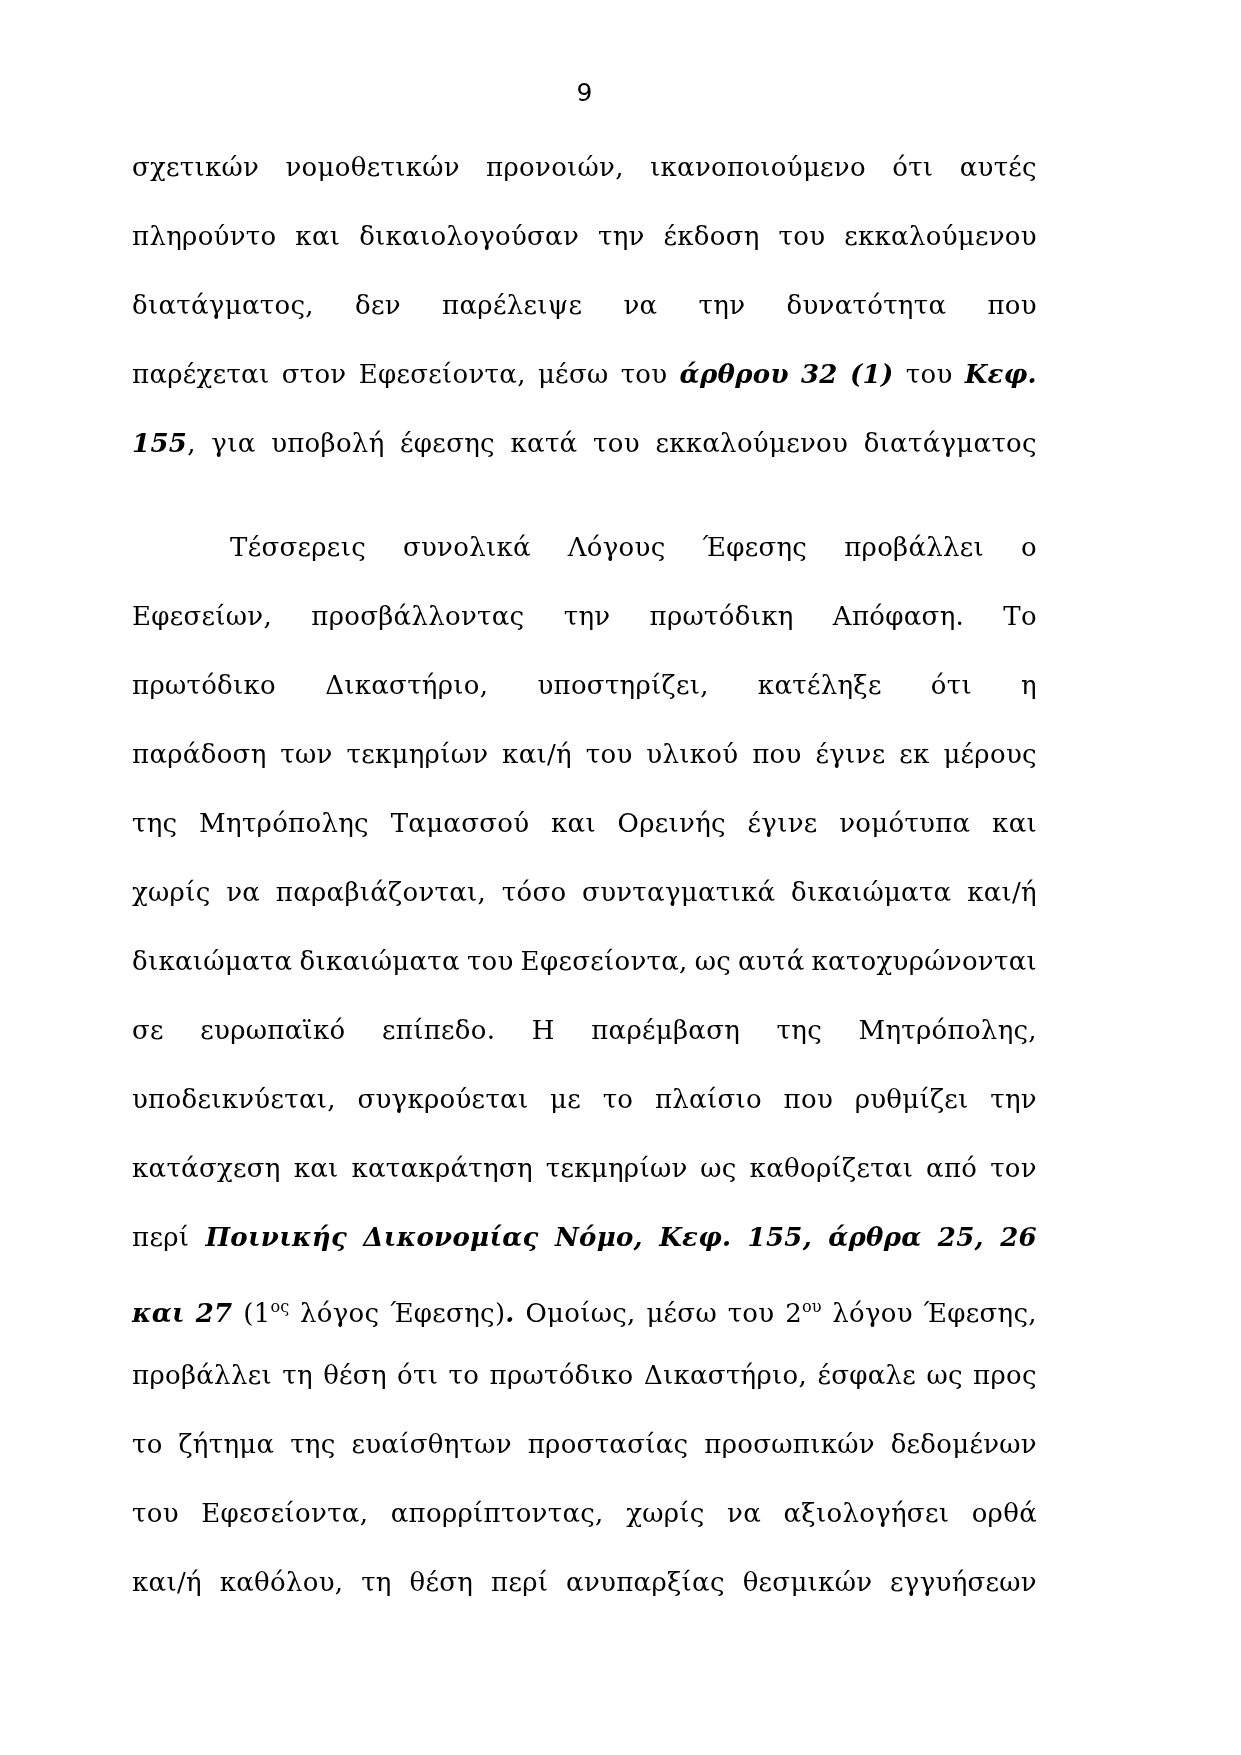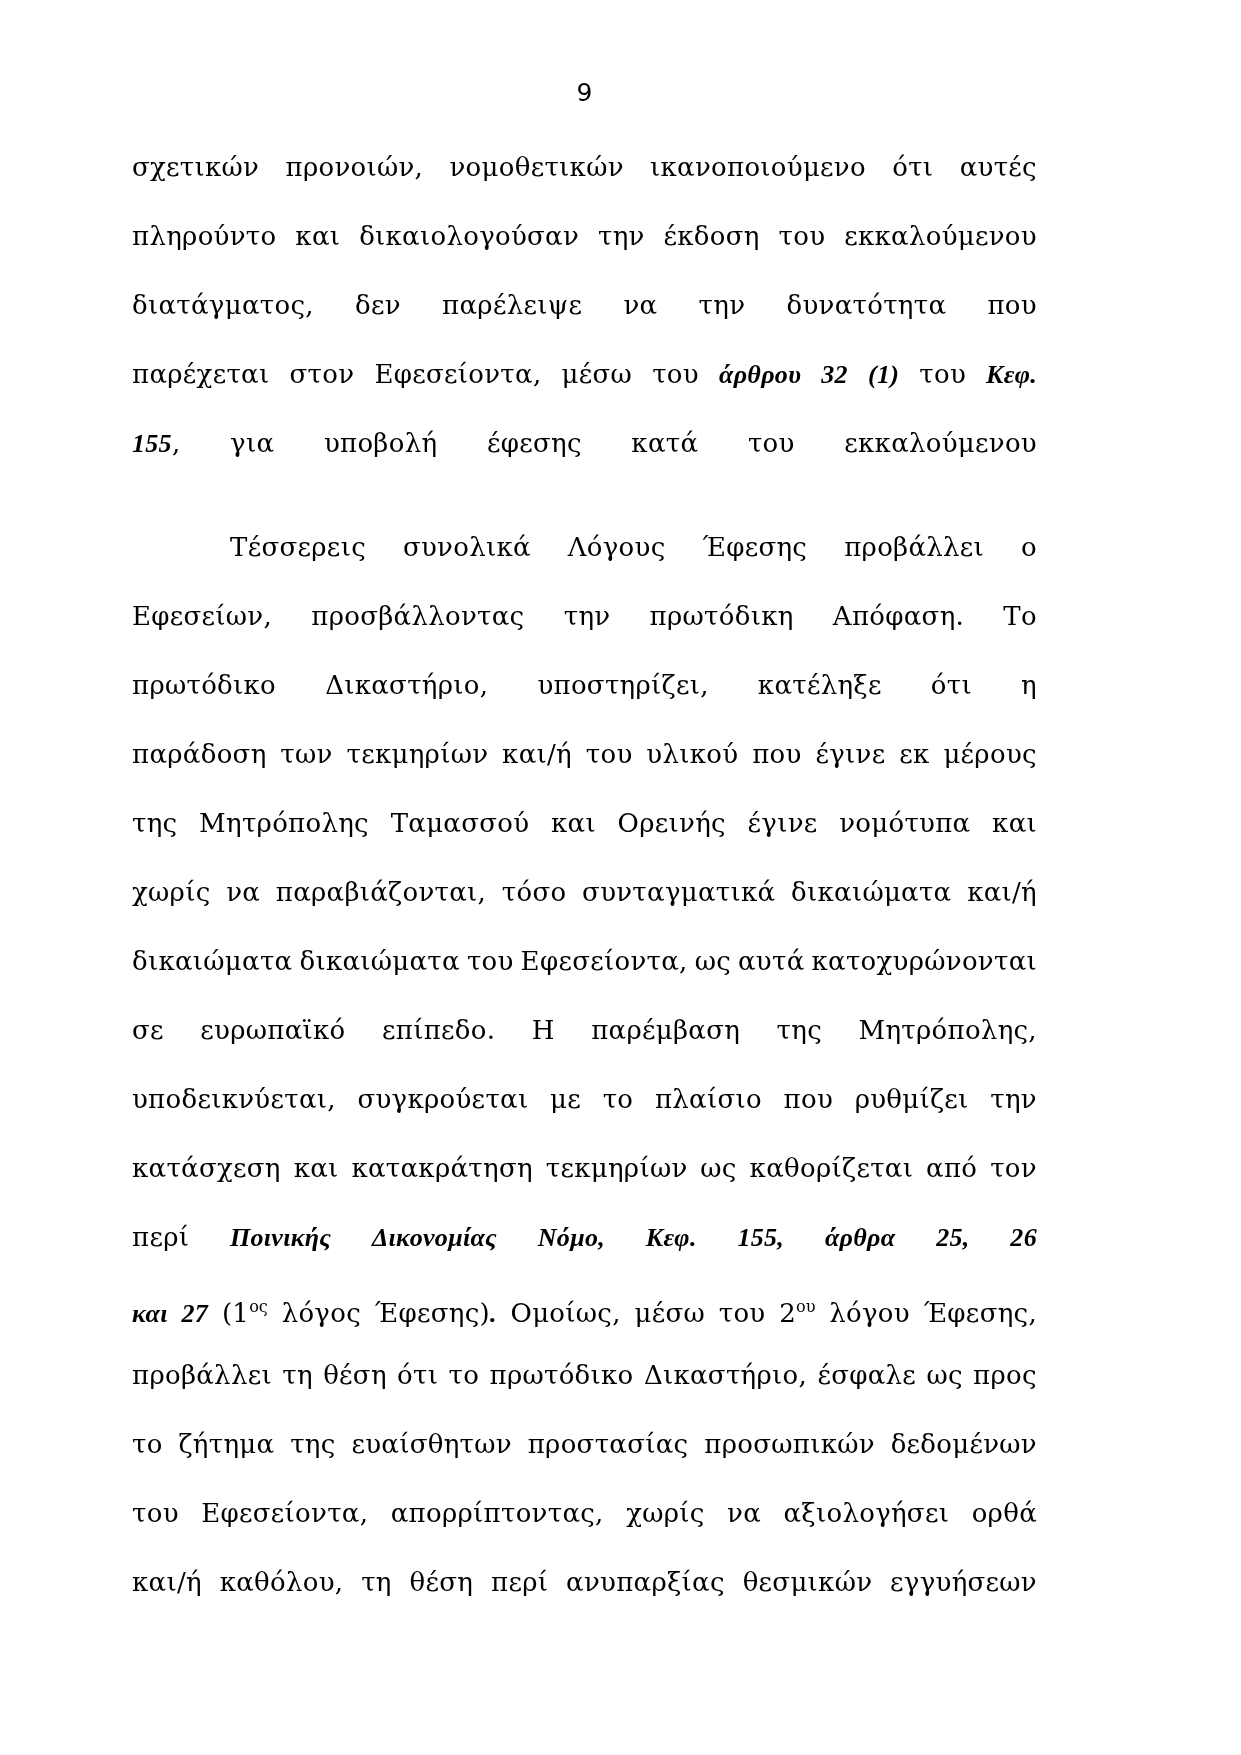--- a/index.html
+++ b/index.html
@@ -29,34 +29,34 @@
     display:flex;
     justify-content:space-between;
     align-items:baseline;
     height:69px;
     line-height:69px;
     overflow:visible;
   }
   .paragraph.indent .line:first-child{padding-left:98px;}
   .w{white-space:nowrap;line-height:69px;}
   .frag{}
-  .frag.bi{font-weight:bold;font-style:italic;font-family:Liberation Serif, serif;}
+  .frag.bi{font-weight:bold;font-style:italic;}
   .frag.sup{font-size:0.62em;vertical-align:super;letter-spacing:0;}
 </style>
 </head>
 <body>
 
 <div class="page">
   <div class="page-number">9</div>
   <div class="doc-body">
       <div class="paragraph">
         <div class="line">
           <span class="w"><span class="frag">σχετικών</span></span>
+          <span class="w"><span class="frag">νομοθετικών</span></span>
           <span class="w"><span class="frag">προνοιών,</span></span>
-          <span class="w"><span class="frag">νομοθετικών</span></span>
           <span class="w"><span class="frag">ικανοποιούμενο</span></span>
           <span class="w"><span class="frag">ότι</span></span>
           <span class="w"><span class="frag">αυτές</span></span>
         </div>
         <div class="line">
           <span class="w"><span class="frag">πληρούντο</span></span>
           <span class="w"><span class="frag">και</span></span>
           <span class="w"><span class="frag">δικαιολογούσαν</span></span>
           <span class="w"><span class="frag">την</span></span>
           <span class="w"><span class="frag">έκδοση</span></span>
@@ -85,20 +85,21 @@
           <span class="w"><span class="frag bi">Κεφ.</span></span>
         </div>
         <div class="line">
           <span class="w"><span class="frag bi">155</span><span class="frag">,</span></span>
           <span class="w"><span class="frag">για</span></span>
           <span class="w"><span class="frag">υποβολή</span></span>
           <span class="w"><span class="frag">έφεσης</span></span>
           <span class="w"><span class="frag">κατά</span></span>
           <span class="w"><span class="frag">του</span></span>
           <span class="w"><span class="frag">εκκαλούμενου</span></span>
+          <span class="w"><span class="frag">διατάγματος</span></span>
         </div>
       </div>
       <div class="paragraph indent">
         <div class="line">
           <span class="w"><span class="frag">Τέσσερεις</span></span>
           <span class="w"><span class="frag">συνολικά</span></span>
           <span class="w"><span class="frag">Λόγους</span></span>
           <span class="w"><span class="frag">Έφεσης</span></span>
           <span class="w"><span class="frag">προβάλλει</span></span>
           <span class="w"><span class="frag">ο</span></span>

